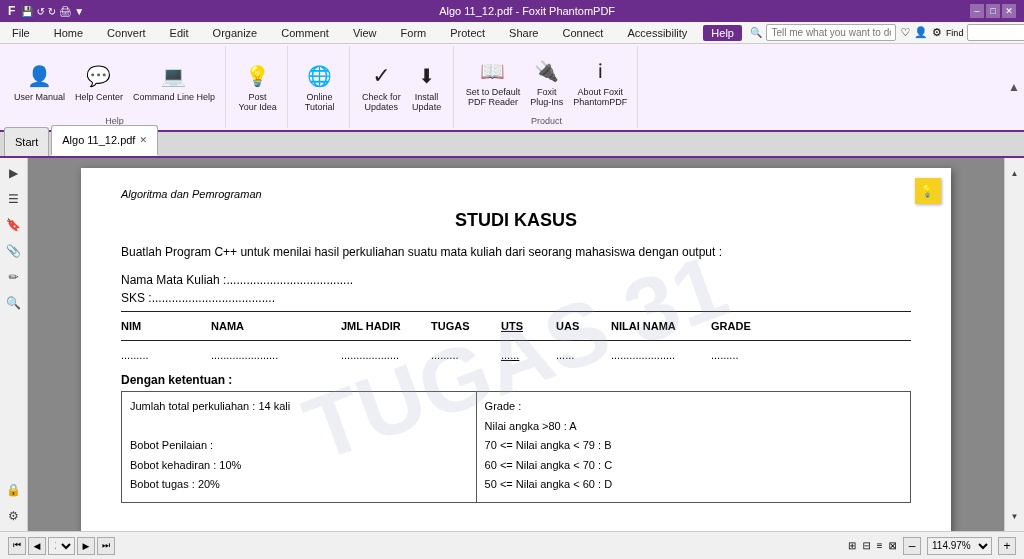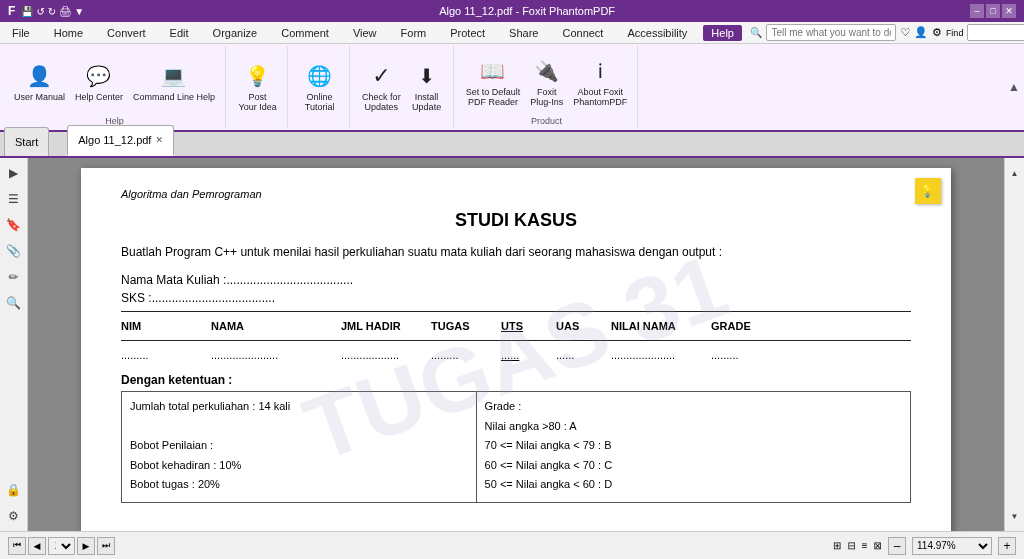--- a/index.html
+++ b/index.html
@@ -127,21 +127,21 @@
       border-bottom: 2px solid #6b2d8b;
     }
     .tab {
       background: #e8e8e8;
       border: 1px solid #aaa;
       border-bottom: none;
       padding: 14px 10px;
       font-size: 11px;
       cursor: pointer;
       border-radius: 3px 3px 0 0;
-      margin-right: 18px;
+      margin-right: 2px;
       height: 22px;
       display: flex;
       align-items: center;
       gap: 4px;
     }
     .tab.active { background: white; border-bottom: 2px solid white; }
     .tab-close { font-size: 9px; cursor: pointer; color: #555; }
 
     
     .main-area {
@@ -320,21 +320,21 @@
       height: 18px;
       font-size: 10px;
       padding: 0 2px;
       width: 27px;
     }
     .status-right { margin-left: auto; display: flex; align-items: center; gap: 6px; }
     .zoom-select {
       border: 1px solid #aaa;
       height: 18px;
       font-size: 10px;
-      width: 80px;
+      width: 65px;
     }
     .zoom-btn {
       width: 18px;
       height: 18px;
       border: 1px solid #aaa;
       background: #e8e8e8;
       cursor: pointer;
       display: flex;
       align-items: center;
       justify-content: center;

